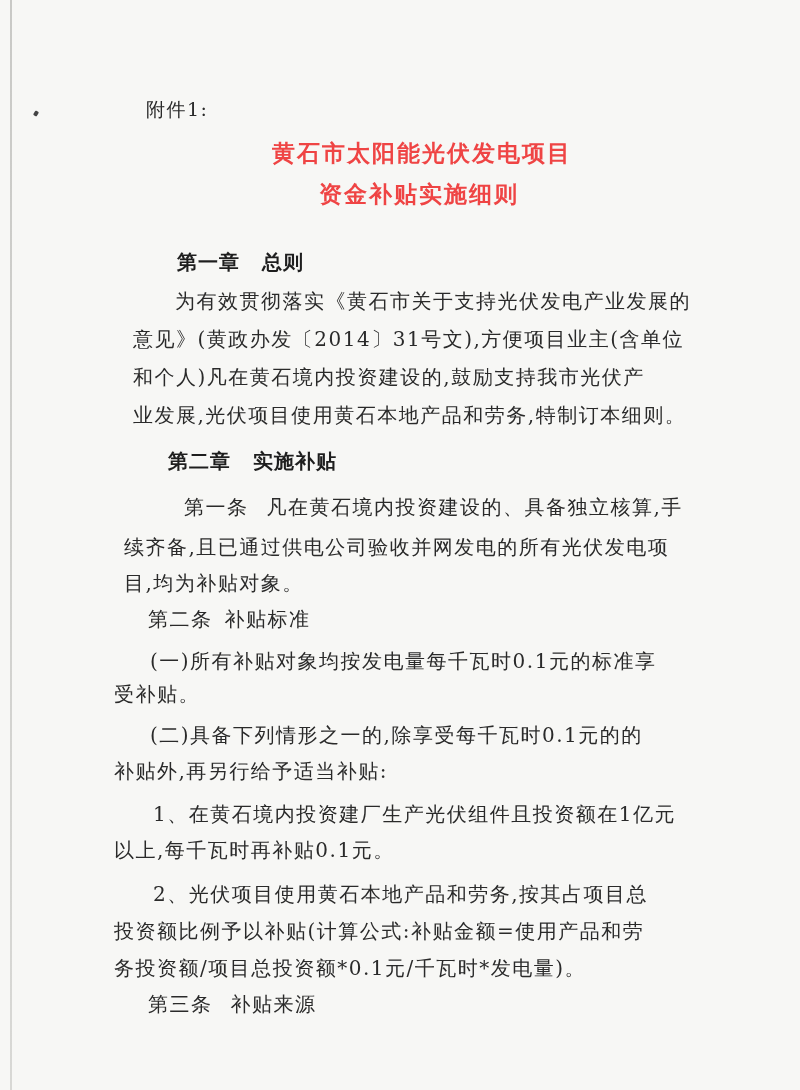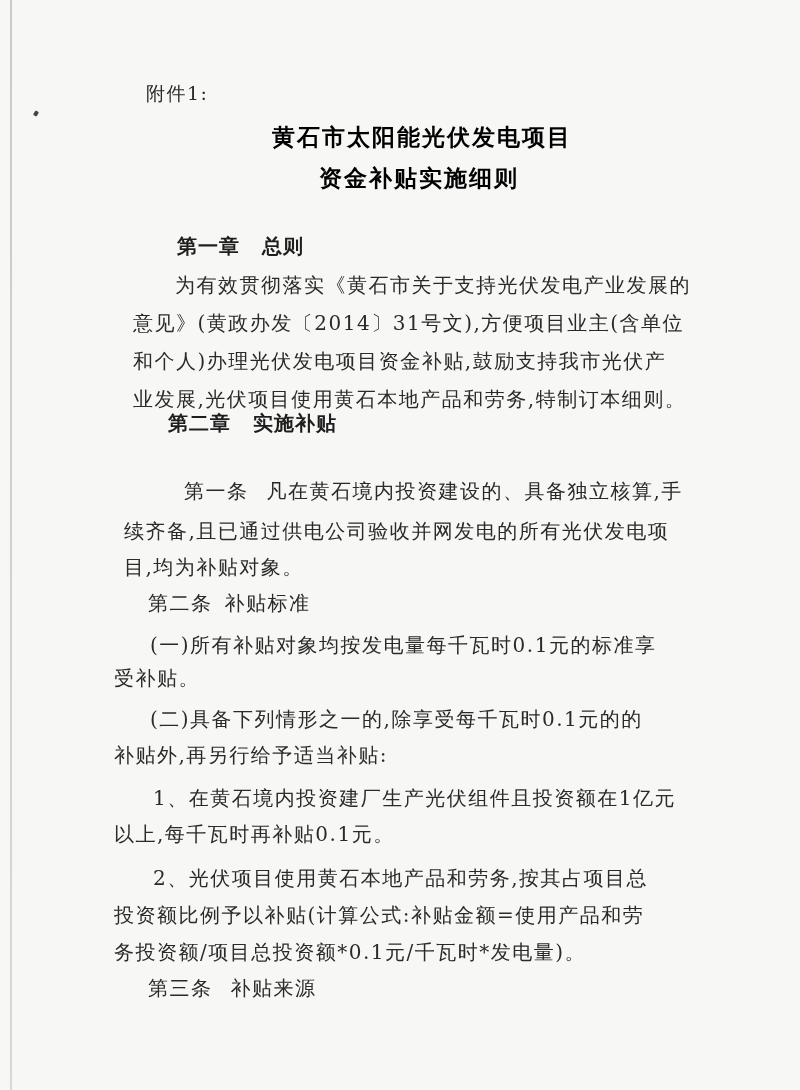--- a/index.html
+++ b/index.html
@@ -32,30 +32,31 @@
       background: #444;
       border-radius: 1px;
       transform: rotate(30deg);
     }
     .line {
       position: absolute;
       white-space: nowrap;
       font-size: 20px;
       line-height: 26px;
       letter-spacing: 1.5px;
+      margin-top: 16px;
     }
     .attachment {
       left: 146px;
       top: 80px;
       font-size: 19px;
     }
     .title {
       font-size: 23px;
       letter-spacing: 2px;
-      color: #000000;
+      color: #ef4444;
       font-weight: bold;
     }
     .title.t1 { left: 272px; top: 124px; }
     .title.t2 { left: 319px; top: 165px; }
     .chapter {
       font-weight: bold;
       color: #1e1e1e;
       letter-spacing: 1px;
     }
     .chapter .gap { display: inline-block; width: 22px; }
@@ -70,24 +71,24 @@
 <div class="line attachment">附件1:</div>
 
 <div class="line title t1">黄石市太阳能光伏发电项目</div>
 <div class="line title t2">资金补贴实施细则</div>
 
 <div class="line chapter" style="left:177px; top:233px;">
   <span>第一章</span><span class="gap"></span><span>总则</span>
 </div>
 <div class="line" style="left:175px; top:272px;text-align:right;">为有效贯彻落实《黄石市关于支持光伏发电产业发展的</div>
 <div class="line" style="left:133px; top:310px;">意见》(黄政办发〔2014〕31号文),方便项目业主(含单位</div>
-<div class="line" style="left:133px; top:348px;">和个人)办理光伏发电项目资金补贴,鼓励支持我市光伏产</div>
+<div class="line" style="left:133px; top:348px;">和个人)凡在黄石境内投资建设的,鼓励支持我市光伏产</div>
 <div class="line" style="left:133px; top:386px;">业发展,光伏项目使用黄石本地产品和劳务,特制订本细则。</div>
 
-<div class="line chapter" style="left:168px; top:410px;">
+<div class="line chapter" style="left:168px; top:432px;">
   <span>第二章</span><span class="gap"></span><span>实施补贴</span>
 </div>
 
 <div class="line article" style="left:184px; top:478px;">
   <span>第一条</span><span class="gap"></span><span>凡在黄石境内投资建设的、具备独立核算,手</span>
 </div>
 <div class="line" style="left:124px; top:518px;">续齐备,且已通过供电公司验收并网发电的所有光伏发电项</div>
 <div class="line" style="left:124px; top:554px;">目,均为补贴对象。</div>
 
 <div class="line article" style="left:148px; top:590px;">

